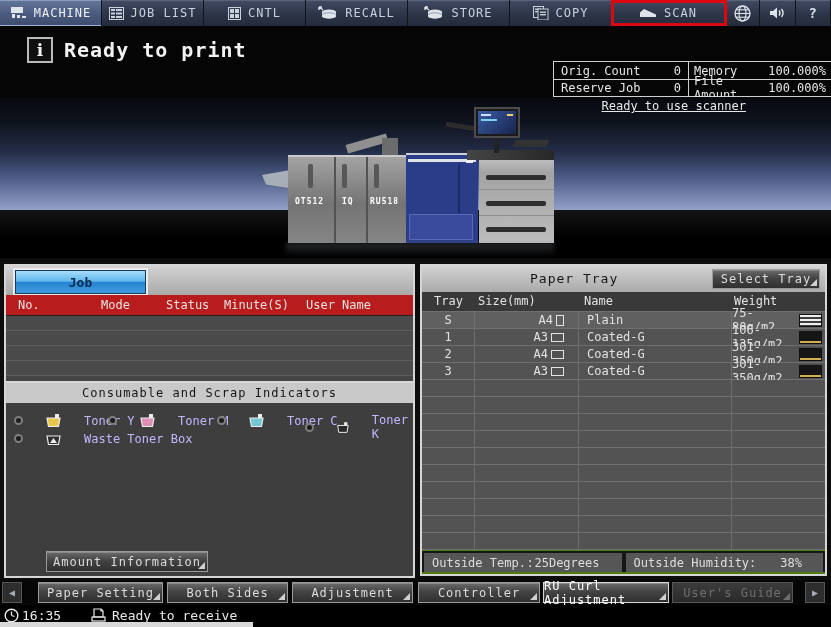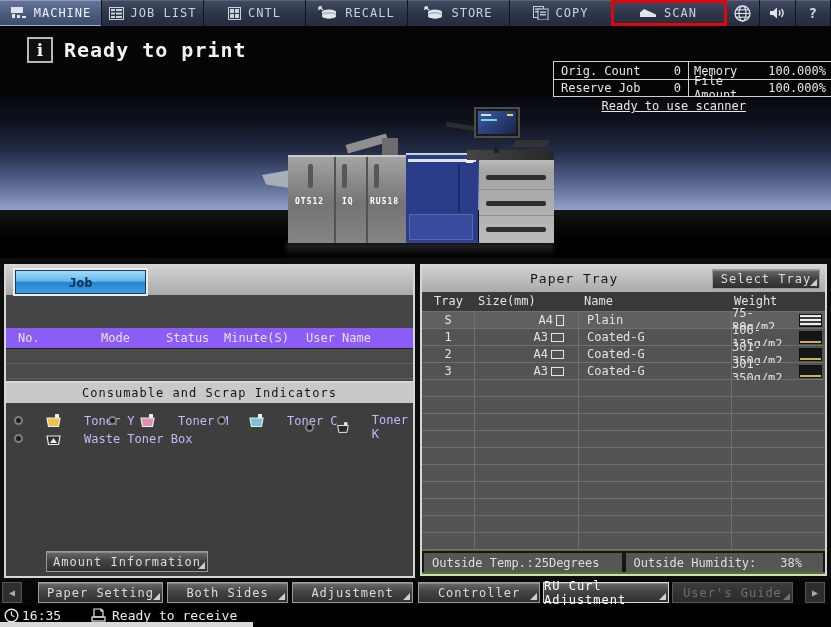--- a/index.html
+++ b/index.html
@@ -82,22 +82,22 @@
     background:linear-gradient(180deg,rgba(150,155,170,.28),rgba(0,0,0,0)); filter:blur(2px); }
   
   .main { position:absolute; left:0; top:258px; width:831px; height:322px; background:#0d0d0d; }
   .panel { position:absolute; border:2px solid #d6d6d6; background:#454545; }
   #job-panel { left:4px; top:6px; width:411px; height:124px; }
   .job-head { height:29px; background:linear-gradient(180deg,#d2d2d2,#a9a9a9); position:relative; }
   .job-tab { position:absolute; left:9px; top:4px; width:131px; height:24px;
     background:linear-gradient(180deg,#a5ddfa 0%,#62b6ea 46%,#2585d0 52%,#3f9be0 100%);
     border:1px solid #1a3a5c; box-shadow:0 0 0 2px #ececec; color:#0c2d4e;
     font-size:13px; font-weight:bold; display:flex; align-items:center; justify-content:center; cursor:pointer; }
-  .job-cols { position:relative; height:21px; background:#8b5cf6; border-bottom:1px solid #202020;
-    color:#e3e3e3; font-size:12px;margin-top:33px; }
+  .job-cols { position:relative; height:21px; background:#b91c1c; border-bottom:1px solid #202020;
+    color:#e3e3e3; font-size:12px; }
   .job-cols span { position:absolute; top:3px; }
   .job-row { height:15px; border-bottom:1px solid #5d5d5d; background:#4a4a4a; }
   #cons-panel { left:4px; top:123px; width:411px; height:197px; background:#3e3e3e; }
   .cons-head { height:20px; background:#c9c9c9; color:#161616; font-size:12px;
     display:flex; align-items:center; justify-content:center; letter-spacing:1px; }
   .cons-body { position:relative; height:171px; }
   .ind { position:absolute; display:flex; align-items:center; gap:22px; color:#c4b5fd; font-size:12px; }
   .led { width:9px; height:9px; border-radius:50%; background:#1d1d1d; border:2px solid #7e7e7e; flex:none; }
   .amount-btn { position:absolute; left:40px; top:148px; width:162px; height:21px; }
   

